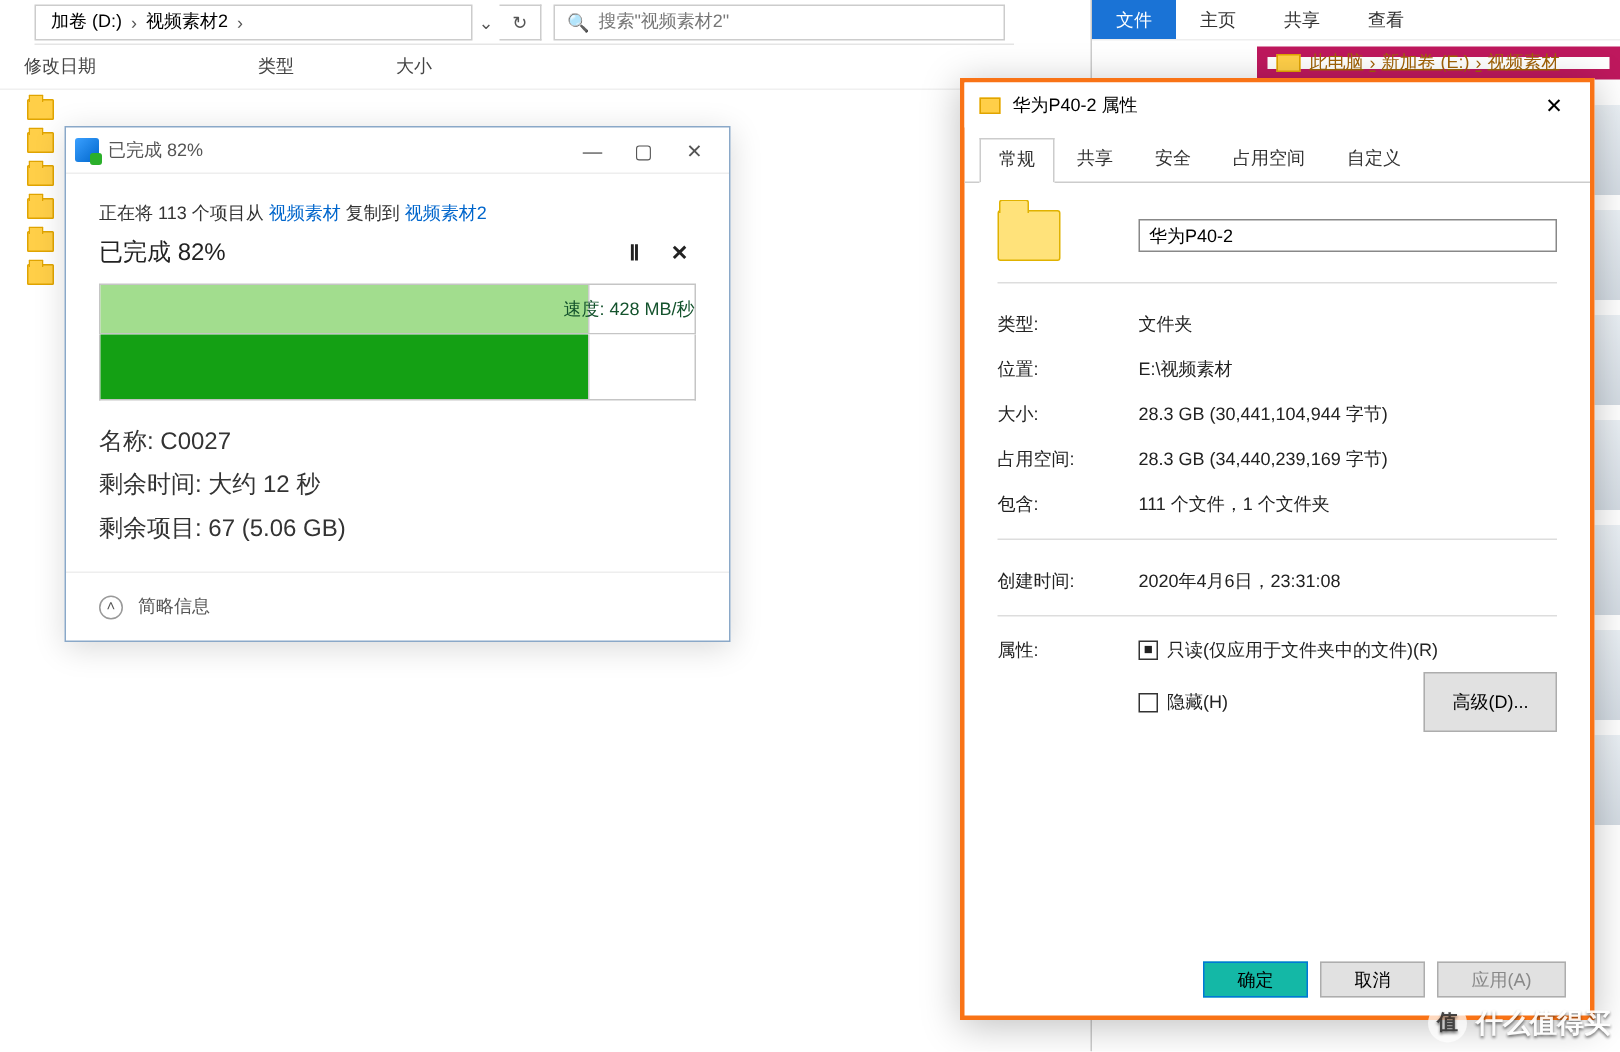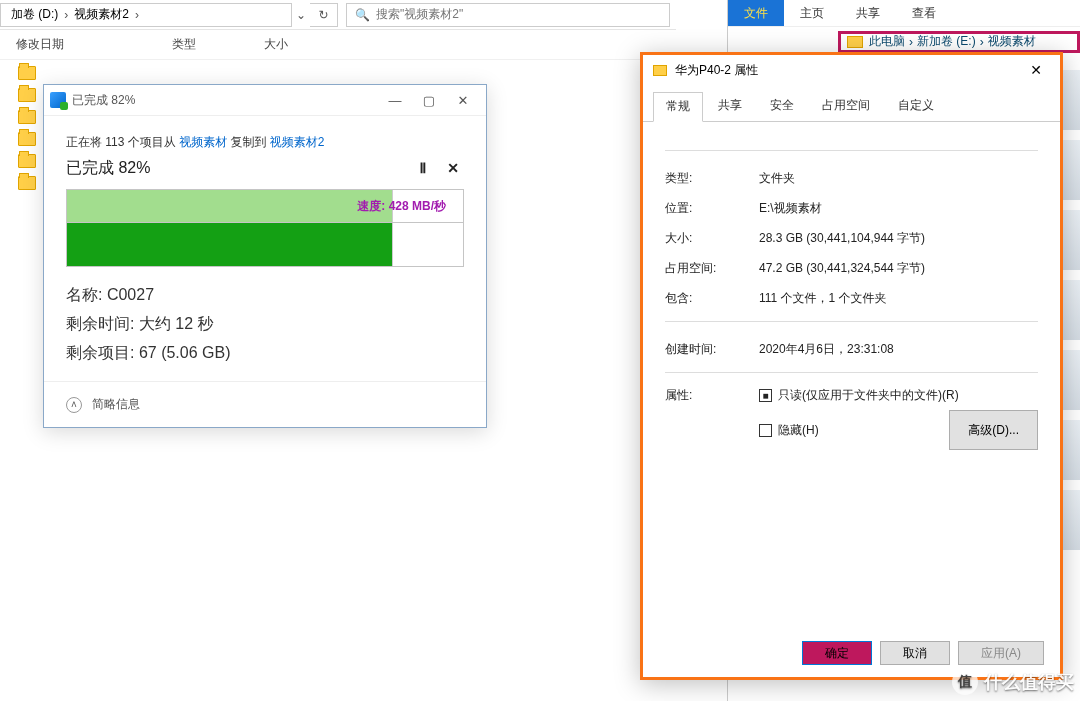--- a/index.html
+++ b/index.html
@@ -1,20 +1,20 @@
 <!DOCTYPE html>
 <html><head>
 <meta charset="utf-8">
 <style>
   * { box-sizing: border-box; font-family: "Microsoft YaHei", "Segoe UI", sans-serif; }
   body { margin:0; width:1080px; height:701px; overflow:hidden; background:#fff; position:relative; font-size:12px; color:#000; }
 
   
   .explorer-left { position:absolute; left:0; top:0; width:676px; height:701px; background:#fff; }
-  .addr-row { display:flex; align-items:center; height:30px; border-bottom:1px solid #e5e5e5; }
+  .addr-row { display:flex; align-items:center; height:30px; border-bottom:1px solid #e5e5e5;margin-left:23px; }
   .breadcrumb { display:flex; align-items:center; border:1px solid #ccc; height:24px; margin:3px 0 3px 0; padding:0 6px; width:292px; }
   .breadcrumb .seg { padding:0 4px; }
   .breadcrumb .chev { padding:0 2px; color:#555; }
   .brc-drop { width:18px; text-align:center; color:#555; }
   .refresh-box { width:28px; height:24px; border:1px solid #ccc; border-left:none; display:flex; align-items:center; justify-content:center; color:#555; }
   .search-box { flex:1; height:24px; border:1px solid #ccc; margin:3px 6px 3px 8px; display:flex; align-items:center; padding:0 8px; color:#777; }
   .search-box .mag { margin-right:6px; }
   .col-headers { display:flex; padding-left:16px; height:30px; align-items:center; color:#444; font-size:12px; border-bottom:1px solid #f0f0f0;}
   .col-headers div { }
   .col-name { width:260px; }
@@ -34,36 +34,36 @@
   .copy-titlebar .ct-title { flex:1; color:#555; font-size:12px; }
   .copy-titlebar .win-btn { width:34px; height:24px; display:flex; align-items:center; justify-content:center; color:#555; font-size:13px;}
   .copy-body { padding:10px 22px 14px 22px; border-top:1px solid #eee; }
   .copy-sentence { font-size:12px; color:#333; margin:8px 0 6px 0; }
   .copy-sentence .link { color:#0066cc; }
   .copy-pct-row { display:flex; align-items:center; }
   .copy-pct-row .pct-text { flex:1; font-size:16px; color:#222; }
   .copy-pct-row .ctrl { width:22px; height:22px; display:flex; align-items:center; justify-content:center; color:#222; font-size:14px; margin-left:8px;}
   .speedbar { position:relative; height:34px; border:1px solid #c5c5c5; margin-top:10px; background:#fff; }
   .speedbar .fill-light { position:absolute; left:0; top:0; bottom:0; width:82%; background:#a2dd8e; }
-  .speedbar .speed-lbl { position:absolute; right:17px; top:8px; font-size:12px; color:#a21caf; z-index:2;font-weight:bold;}
+  .speedbar .speed-lbl { position:absolute; right:0; top:8px; font-size:12px; color:#14532d; z-index:2;}
   .speedbar .tick { position:absolute; top:0; bottom:0; width:1px; background:#ccc; z-index:1;}
   .mainbar { position:relative; height:44px; border:1px solid #c5c5c5; border-top:none; background:#fff; }
   .mainbar .fill-dark { position:absolute; left:0; top:0; bottom:0; width:82%; background:#14a014; }
   .mainbar .tick { position:absolute; top:0; bottom:0; width:1px; background:#ccc; }
   .copy-details { margin-top:14px; color:#333; font-size:16px; line-height:1.8; }
   .more-info-row { border-top:1px solid #eee; padding:14px 22px; display:flex; align-items:center; color:#555; }
   .more-info-row .chev-circ { width:16px;height:16px;border:1px solid #999;border-radius:50%;display:flex;align-items:center;justify-content:center;margin-right:10px;font-size:10px;}
 
   
   .explorer-right { position:absolute; left:727px; top:0; width:353px; height:701px; background:#fff; border-left:1px solid #ccc;}
   .ribbon-tabs { display:flex; align-items:stretch; height:26px; }
-  .ribbon-tabs .file-tab { background:#1a73d6; color:#fde047; padding:5px 16px; font-size:12px; }
+  .ribbon-tabs .file-tab { background:#1a73d6; color:#ffffff; padding:5px 16px; font-size:12px; }
   .ribbon-tabs .tab { padding:5px 16px; font-size:12px; color:#333; }
   .rb2 { height:30px; display:flex; align-items:center; background:#fff; border-top:1px solid #eee;}
-  .rb2 .breadcrumb2 { margin-left:110px; border:3px solid #be185d; height:22px; flex:1; padding:0 6px; display:flex; align-items:center; color:#0c4a6e;}
+  .rb2 .breadcrumb2 { margin-left:110px; border:7px solid #be185d; height:22px; flex:1; padding:0 6px; display:flex; align-items:center; color:#a16207;text-decoration:underline;}
   .rb2 .folder-ic { width:16px;height:12px;background:#ffcf48;border:1px solid #e0a400;margin-right:6px;}
   .thumbs-col { position:absolute; right:0; top:70px; width:28px; }
   .thumb { width:28px; height:60px; margin-bottom:10px; background:linear-gradient(#dde6ee,#b7c4d1); opacity:.6;}
 
   
   .props-dialog { position:absolute; left:640px; top:52px; width:423px; height:628px; background:#fff; border:3px solid #f97316; box-shadow:0 4px 24px rgba(0,0,0,.25); }
   .props-titlebar { height:30px; display:flex; align-items:center; padding:0 4px 0 10px; background:#fff;}
   .props-titlebar .pt-ic { width:14px;height:11px;background:#ffcf48;border:1px solid #e0a400;margin-right:8px;}
   .props-titlebar .pt-title { flex:1; font-size:12px; }
   .props-titlebar .pt-close { width:40px;height:26px;display:flex;align-items:center;justify-content:center;font-size:14px;}
@@ -77,21 +77,21 @@
   .big-folder { width:42px;height:34px;background:#ffe27a;border:1px solid #e0b200;border-radius:2px;position:relative;}
   .big-folder::before{content:"";position:absolute;top:-8px;left:0;width:18px;height:8px;background:#ffe27a;border:1px solid #e0b200;border-bottom:none;border-radius:2px 2px 0 0;}
   .name-input { flex:1; height:22px; border:1px solid #888; padding:0 6px; font-size:12px; font-family:inherit;}
   .psep { border:none; border-top:1px solid #ddd; margin:10px 0 14px 0;}
   .attr-row { display:flex; align-items:center; margin:6px 0; }
   .attr-row .plabel { width:94px; }
   .cb { width:13px;height:13px;border:1px solid #333;margin-right:6px;display:inline-flex;align-items:center;justify-content:center;font-size:10px;}
   .adv-btn { margin-left:auto; height:40px; border:1px solid #adadad; background:#e1e1e1; padding:0 18px; font-size:12px;}
   .props-footer { position:absolute; bottom:12px; right:16px; display:flex; gap:8px; }
   .props-footer .bt { height:24px; border:1px solid #adadad; background:#e1e1e1; padding:0 22px; font-size:12px; font-family:inherit;}
-  .props-footer .bt.primary { border:1px solid #0078d7; background:#be185d; }
+  .props-footer .bt.primary { border:1px solid #0078d7; background:#14b8a6; }
   .props-footer .bt.disabled { color:#888; }
 
   
   .wm { position:absolute; right:6px; bottom:6px; color:#fff; font-size:18px; font-weight:bold; opacity:.9; text-shadow:0 1px 2px rgba(0,0,0,.6); display:flex; align-items:center;}
   .wm .circ{width:26px;height:26px;border-radius:50%;background:rgba(255,255,255,.8);color:#333;display:flex;align-items:center;justify-content:center;margin-right:6px;font-size:14px;}
 </style>
 </head>
 <body>
 
 <div class="explorer-left">
@@ -213,36 +213,42 @@
     <div class="pt-close">✕</div>
   </div>
   <div class="props-tabs">
     <div class="ptab active">常规</div>
     <div class="ptab">共享</div>
     <div class="ptab">安全</div>
     <div class="ptab">占用空间</div>
     <div class="ptab">自定义</div>
   </div>
   <div class="props-body">
+    <div class="props-row" style="margin-bottom:14px">
+      <div style="width:94px">
+          <div class="big-folder"></div>
+        </div>
+      <input class="name-input" value="华为P40-2" style="">
+    </div>
     <hr class="psep">
     <div class="props-row">
         <div class="plabel">类型:</div>
         <div class="pval">文件夹</div>
       </div>
     <div class="props-row">
         <div class="plabel">位置:</div>
         <div class="pval">E:\视频素材</div>
       </div>
     <div class="props-row">
         <div class="plabel">大小:</div>
         <div class="pval">28.3 GB (30,441,104,944 字节)</div>
       </div>
     <div class="props-row">
         <div class="plabel">占用空间:</div>
-        <div class="pval">47.2 GB (30,441,324,544 字节)</div>
+        <div class="pval">28.3 GB (34,440,239,169 字节)</div>
       </div>
     <div class="props-row">
         <div class="plabel">包含:</div>
         <div class="pval">111 个文件，1 个文件夹</div>
       </div>
     <hr class="psep">
     <div class="props-row">
         <div class="plabel">创建时间:</div>
         <div class="pval">2020年4月6日，23:31:08</div>
       </div>

